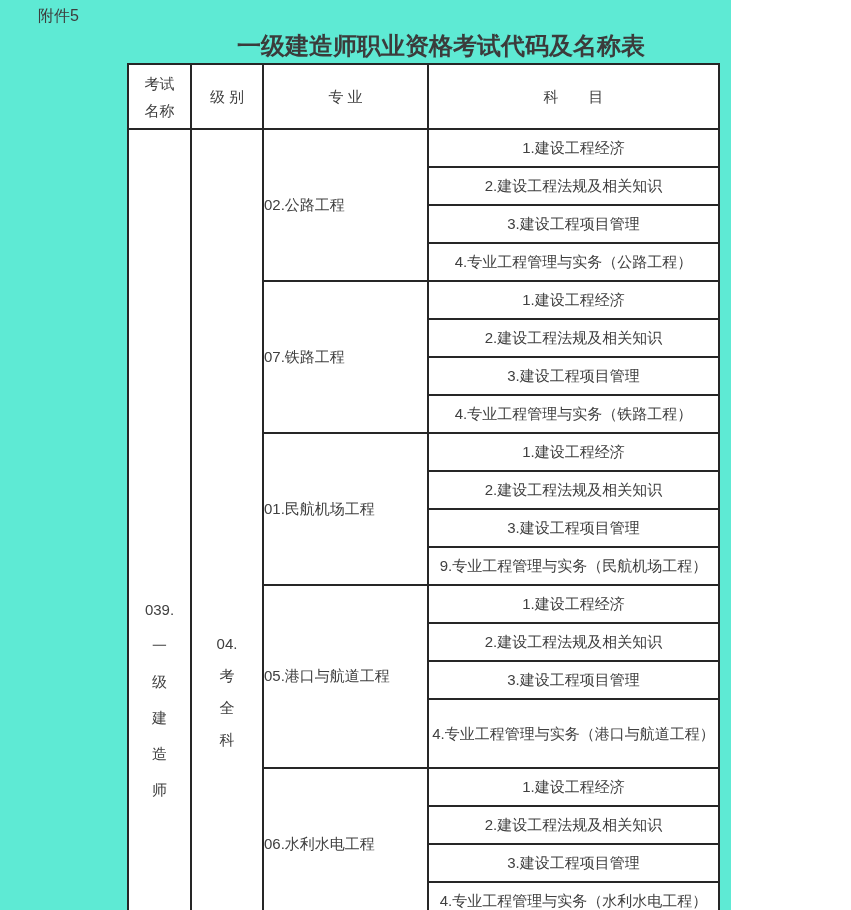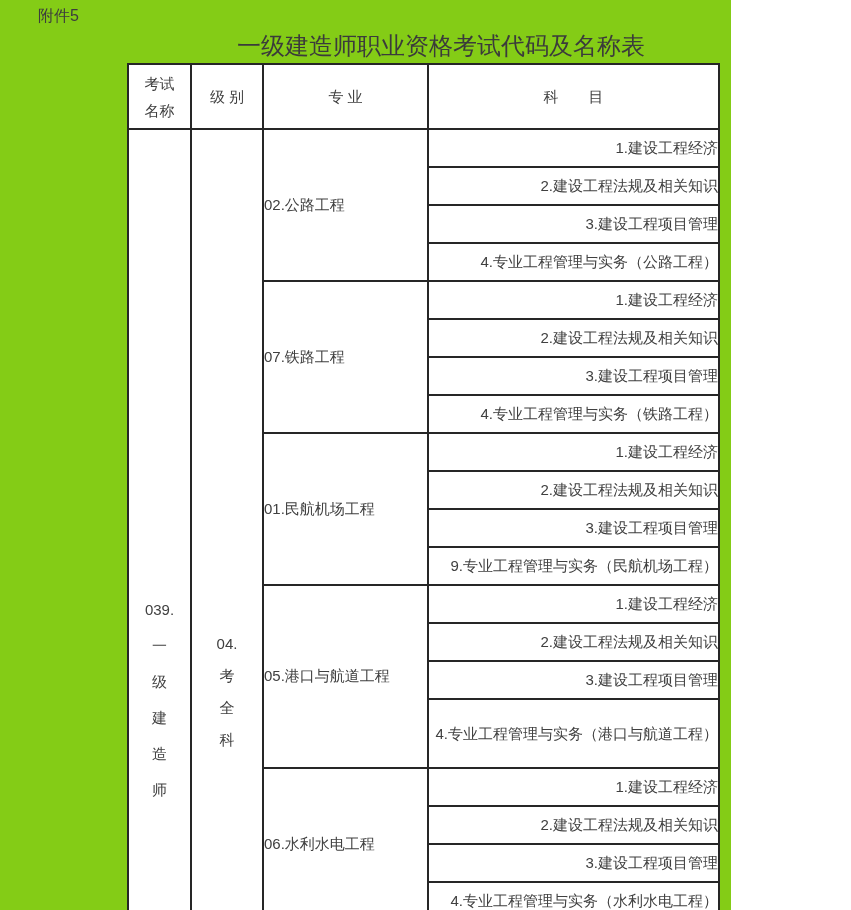--- a/index.html
+++ b/index.html
@@ -6,37 +6,37 @@
     margin: 0;
     padding: 0;
     background: #ffffff;
     font-family: "Liberation Sans", sans-serif;
   }
   .page {
     position: relative;
     width: 731px;
     height: 910px;
     overflow: hidden;
-    background: #84cc16;
+    background: #5eead4;
   }
   .attachment-label {
     position: absolute;
     left: 38px;
     top: 6px;
     font-size: 16px;
     color: #3d3d3d;
   }
   .doc-title {
     position: absolute;
     left: 36px;
     top: 30px;
     width: 810px;
     text-align: center;
     font-size: 24px;
-    font-weight: normal;
+    font-weight: bold;
     color: #3b3b3b;
     letter-spacing: 0px;
   }
   table.exam-table {
     position: absolute;
     left: 127px;
     top: 63px;
     width: 591px;
     border-collapse: collapse;
     table-layout: fixed;
@@ -71,21 +71,21 @@
     line-height: 32px;
     text-align: center;
   }
   td.specialty-cell {
     vertical-align: middle;
     text-align: left;
     padding: 0 6px 0 10px;
   }
   td.subject-cell {
     vertical-align: middle;
-    text-align: right;
+    text-align: center;
     padding: 2px 8px 2px 10px;
     line-height: 30px;
   }
 </style>
 </head>
 <body>
 
 <div class="page">
 
   <div class="attachment-label">附件5</div>

